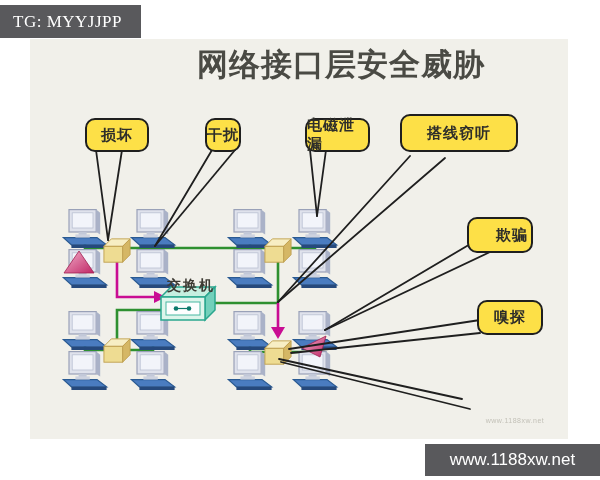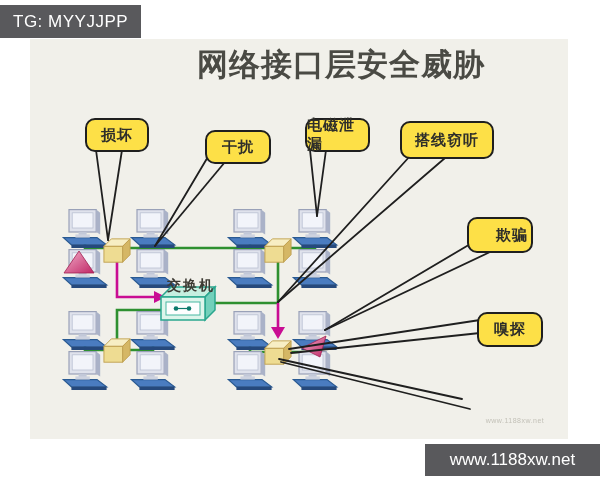--- a/index.html
+++ b/index.html
@@ -17,21 +17,21 @@
   .callout-line{stroke:var(--callout_border);stroke-width:1.8;fill:none;stroke-linecap:round;}
   .threat-box{
     position:absolute;z-index:2;display:flex;align-items:center;justify-content:center;
     background:#fde047;border:2px solid var(--callout_border);border-radius:10px;
     font-family:"Liberation Serif",serif;font-weight:700;font-size:15px;color:#2e2e2a;
     letter-spacing:1px;box-sizing:border-box;
   }
   #tg-badge{
     position:absolute;left:0;top:5px;width:141px;height:33px;background:var(--chrome_bar);
     color:#ffffff;font-size:17px;display:flex;align-items:center;padding-left:13px;
-    box-sizing:border-box;z-index:3;letter-spacing:0.5px;
+    box-sizing:border-box;z-index:3;letter-spacing:0.5px;font-family:Liberation Serif, serif;
   }
   #footer-bar{
     position:absolute;left:425px;top:444px;width:175px;height:32px;background:var(--chrome_bar);
     color:#ffffff;font-size:17px;display:flex;align-items:center;justify-content:center;z-index:3;
   }
   #slide-title{
     position:absolute;left:30px;top:44px;width:538px;text-align:center;z-index:2;
     font-size:31px;font-weight:700;color:var(--title_text);letter-spacing:1px;margin-left:42px;
   }
   #switch-label{
@@ -154,25 +154,25 @@
       <line class="callout-line" x1="472" y1="243" x2="325" y2="330"></line>
       <line class="callout-line" x1="490" y1="252" x2="325" y2="330"></line>
       <line class="callout-line" x1="480" y1="320" x2="289" y2="349"></line>
       <line class="callout-line" x1="480" y1="333" x2="291" y2="353"></line>
       <line class="callout-line" x1="462" y1="399" x2="279" y2="359"></line>
       <line class="callout-line" x1="470" y1="409" x2="281" y2="362"></line>
     </g>
   </svg>
 
   <div class="threat-box" style="left:85px;top:118px;width:64px;height:34px;">损坏</div>
-  <div class="threat-box" style="left:205px;top:130px;width:66px;height:34px;text-align:right;">干扰</div>
+  <div class="threat-box" style="left:205px;top:118px;width:36px;height:34px;text-align:right;">干扰</div>
   <div class="threat-box" style="left:305px;top:118px;width:65px;height:34px;">电磁泄漏</div>
-  <div class="threat-box" style="left:400px;top:121px;width:94px;height:38px;font-family:Liberation Mono, monospace;">搭线窃听</div>
+  <div class="threat-box" style="left:400px;top:114px;width:118px;height:38px;font-family:Liberation Mono, monospace;">搭线窃听</div>
   <div class="threat-box" style="left:467px;top:217px;width:66px;height:36px;padding-left:24px;">欺骗</div>
-  <div class="threat-box" style="left:477px;top:312px;width:66px;height:35px;">嗅探</div>
+  <div class="threat-box" style="left:477px;top:300px;width:66px;height:35px;">嗅探</div>
 
   <div id="switch-label">交换机</div>
 
   <div id="faint-watermark">www.1188xw.net</div>
 
   <div id="footer-bar">www.1188xw.net</div>
 
 </div>
 
 </body></html>

